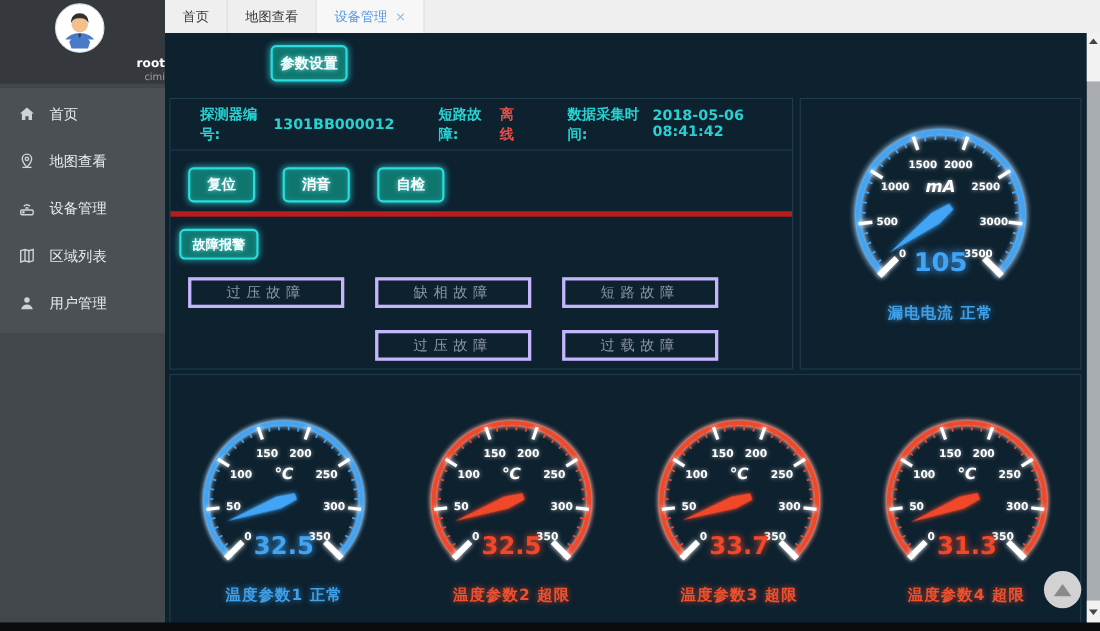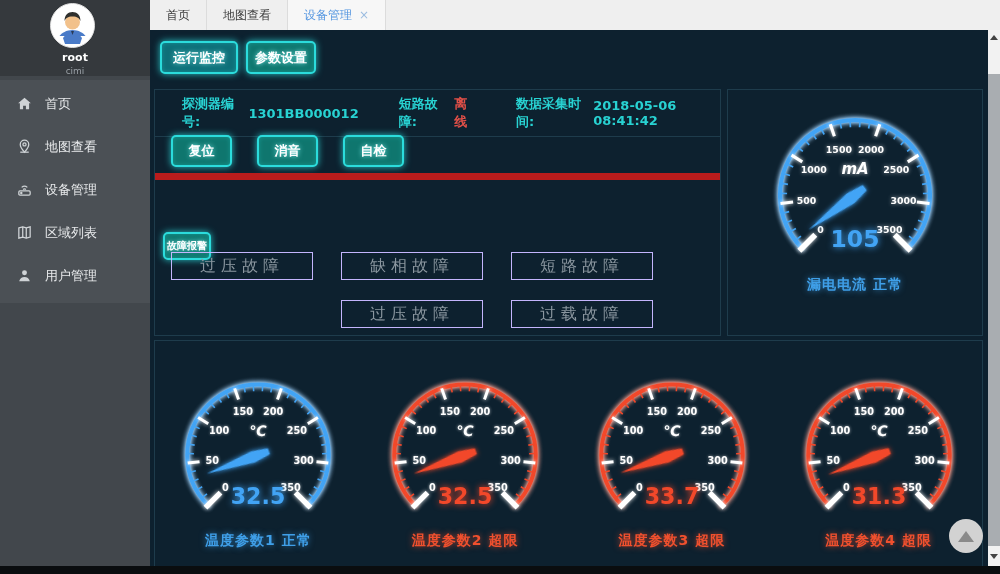--- a/index.html
+++ b/index.html
@@ -1,21 +1,21 @@
 <!DOCTYPE html>
 <html><head>
 <meta charset="utf-8">
 <style>
   html,body{margin:0;padding:0;background:#222;}
   *{box-sizing:border-box;font-family:"DejaVu Sans","Liberation Sans",sans-serif;}
   .app{position:relative;width:1000px;height:574px;overflow:hidden;background:#0d212f;}
 
   
   .sidebar{position:absolute;left:0;top:0;width:150px;height:566px;background:#42474c;}
-  .sidebar-header{position:absolute;left:0;top:0;width:150px;height:76px;background:#35393d;text-align:center;}
+  .sidebar-header{position:absolute;left:0;top:0;width:150px;height:76px;background:#35393d;text-align:right;}
   .avatar{position:absolute;left:50px;top:3px;width:45px;height:45px;border-radius:50%;background:#fff;overflow:hidden;border:1px solid #ddd;}
   .username{position:absolute;top:51px;width:100%;color:#fff;font-size:11px;font-weight:bold;}
   .usersub{position:absolute;top:66px;width:100%;color:#9aa0a6;font-size:9px;}
   .menu{position:absolute;left:0;top:80px;width:150px;background:#4b5055;padding:2px 0 6px 0;}
   .menu-item{display:flex;align-items:center;height:43px;padding-left:15px;color:#e8eaec;font-size:13px;cursor:pointer;position:relative;}
   .menu-item .mi-icon{width:18px;height:18px;margin-right:12px;display:inline-flex;align-items:center;justify-content:center;}
   .menu-item svg{stroke:#cfd3d6;fill:none;stroke-width:1.8;}
   .menu-item .chev{position:absolute;right:12px;top:16px;}
 
   
@@ -32,26 +32,26 @@
   .btn-monitor{position:absolute;left:10px;top:11px;width:78px;height:33px;background:#0e6f78;}
   .btn-params{position:absolute;left:96px;top:11px;width:70px;height:33px;}
 
   .left-panel{position:absolute;left:4px;top:59px;width:567px;height:247px;border:1px solid #1e3c4c;}
   .info-row{position:absolute;left:0;top:0;width:100%;height:47px;border-bottom:1px solid #1e3c4c;
     display:flex;align-items:center;padding-left:16px;font-size:13px;font-weight:bold;color:#28d2d2;}
   .info-row .val{margin-left:8px;}
   .info-row .lab{margin-left:40px;}
   .info-row .lab:first-child{margin-left:11px;}
   .offline{color:#e25048;}
-  .controls-row{position:absolute;left:0;top:30px;width:100%;height:60px;border-bottom:7px solid #b91c1c;}
+  .controls-row{position:absolute;left:0;top:47px;width:100%;height:60px;border-bottom:5px solid #b91c1c;}
   .ctl-btn{position:absolute;top:15px;width:61px;height:32px;}
   .fault-section{position:absolute;left:0;top:107px;width:100%;height:140px;}
-  .fault-alarm{position:absolute;left:8px;top:11px;width:48px;height:28px;font-size:10px;padding:0;margin-top:24px;}
-  .fault-btn{position:absolute;width:142px;height:28px;background:transparent;border:1px solid #c4b5fd;
-    color:#8b97a0;font-size:16px;letter-spacing:5px;cursor:pointer;}
+  .fault-alarm{position:absolute;left:8px;top:11px;width:72px;height:28px;font-size:12px;padding:0;}
+  .fault-btn{position:absolute;width:142px;height:28px;background:transparent;border:3px solid #c4b5fd;
+    color:#8b97a0;font-size:13px;letter-spacing:5px;cursor:pointer;}
 
   .right-panel{position:absolute;left:577px;top:59px;width:256px;height:247px;border:1px solid #1e3c4c;
     display:flex;flex-direction:column;align-items:center;}
   .right-panel svg{margin-top:16px;}
   .bottom-panel{position:absolute;left:4px;top:310px;width:829px;height:230px;border:1px solid #1e3c4c;border-bottom:none;display:flex;}
   .gauge-cell{flex:1;display:flex;flex-direction:column;align-items:center;}
   .bottom-panel svg{margin-top:30px;}
   .gauge-label{font-size:14px;font-weight:bold;margin-top:6px;letter-spacing:1px;}
   .gauge-label.blue{color:#3f9fe8;text-shadow:0 0 6px rgba(63,159,232,.7);}
   .gauge-label.red{color:#f0502e;text-shadow:0 0 6px rgba(240,80,46,.7);}
@@ -147,21 +147,20 @@
     <div class="tab">
         <span>地图查看</span>
       </div>
     <div class="tab active">
       <span>设备管理</span>
       <span class="close">×</span>
     </div>
   </div>
 
   <div class="content">
-    <button class="neon-btn btn-monitor">运行监控</button>
     <button class="neon-btn btn-params">参数设置</button>
 
     <section class="left-panel">
       <div class="info-row">
         <span class="lab">探测器编号:</span>
         <span class="val">1301BB000012</span>
         <span class="lab">短路故障:</span>
         <span class="val offline">离线</span>
         <span class="lab">数据采集时间:</span>
         <span class="val">2018-05-06 08:41:42</span>

